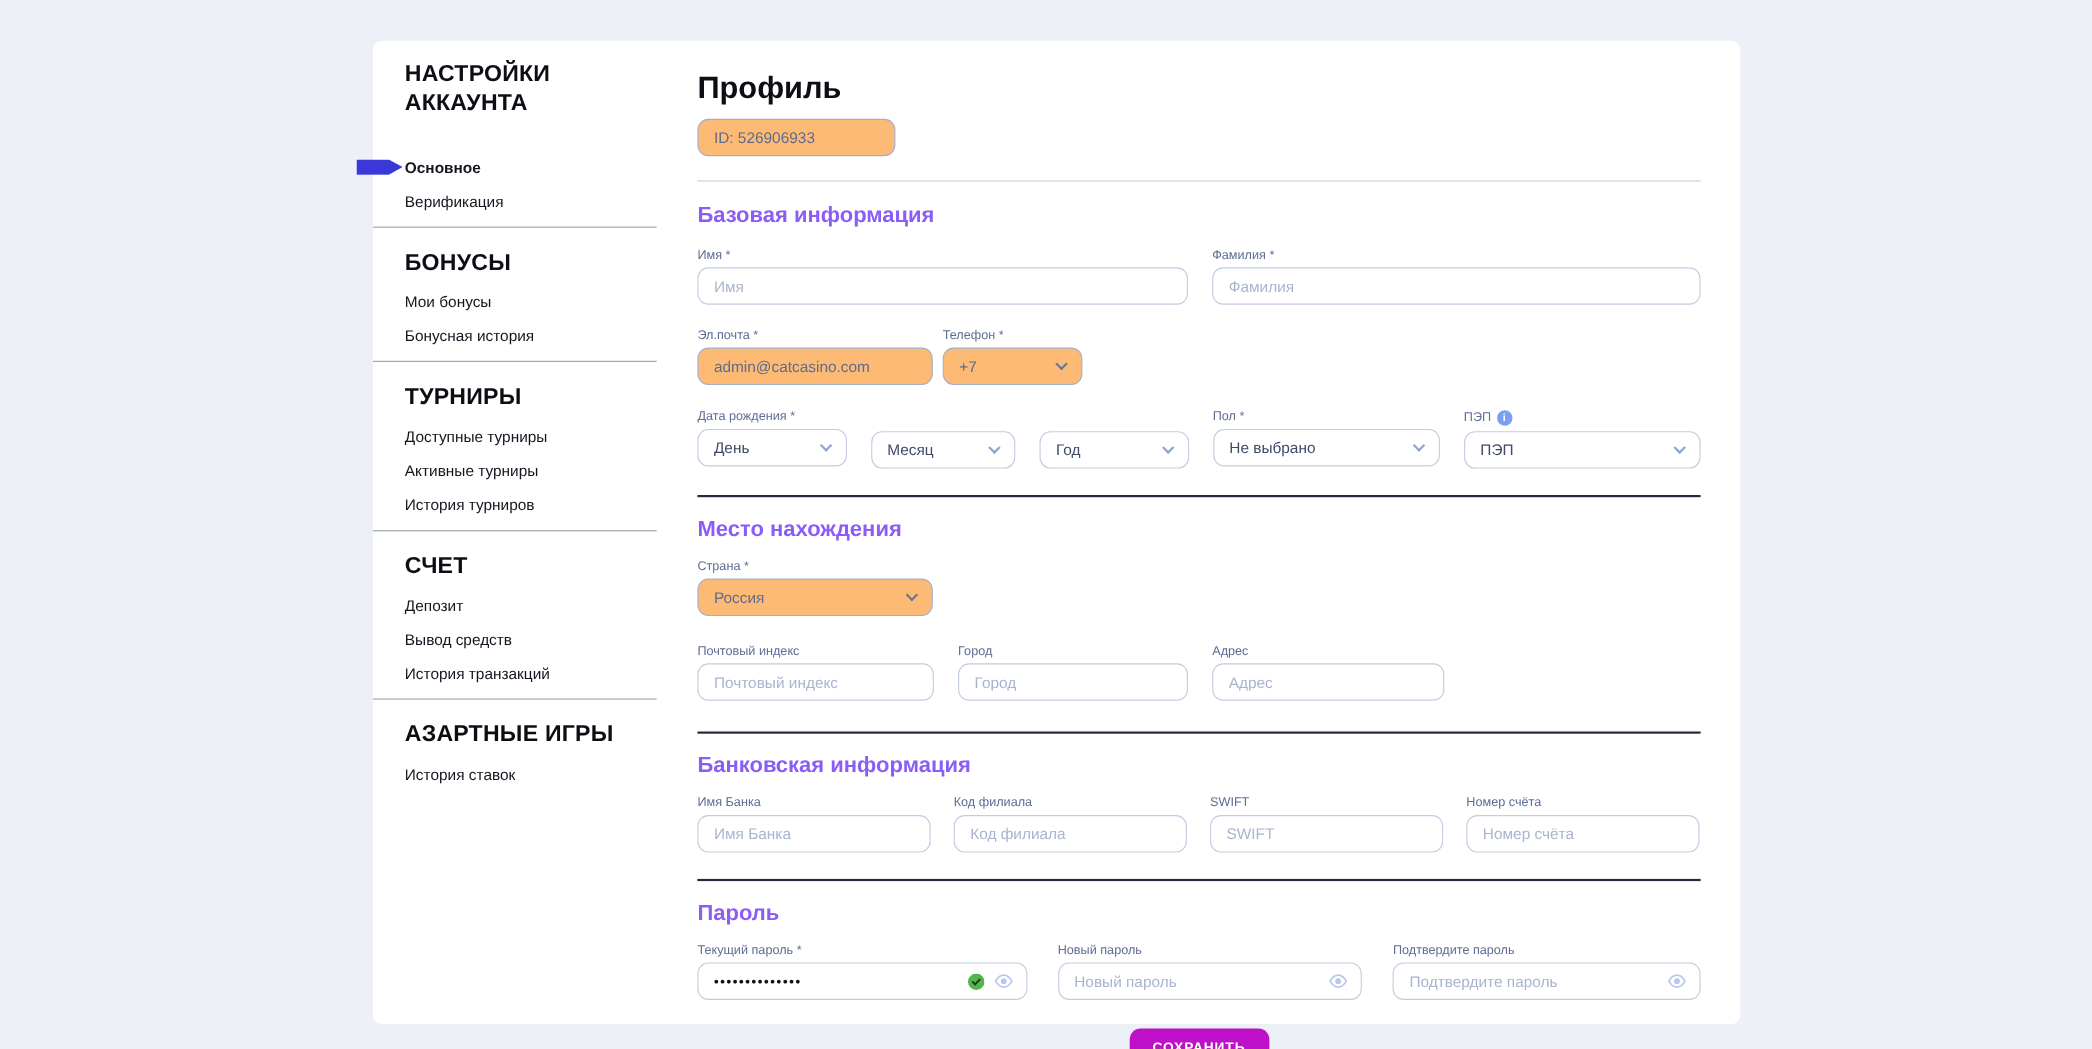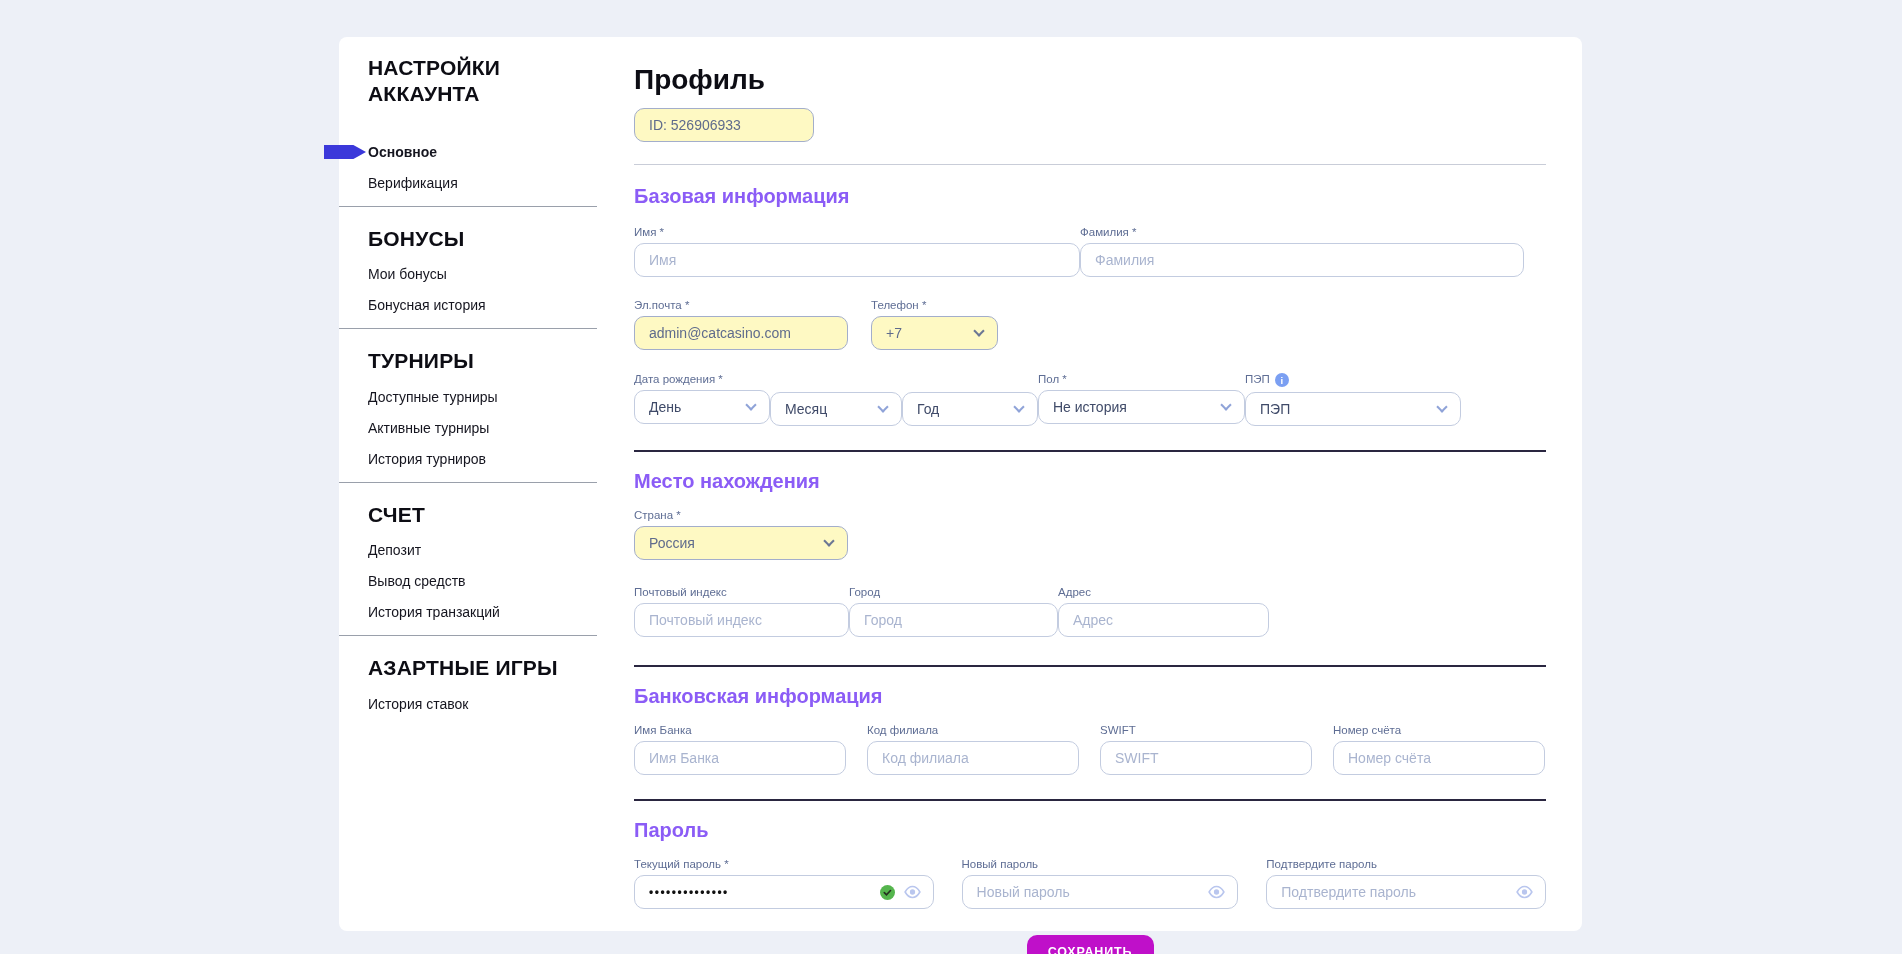--- a/index.html
+++ b/index.html
@@ -17,27 +17,27 @@
               clip-path:polygon(0 0, 70% 0, 100% 50%, 70% 100%, 0 100%); }
   .sb-div { border:none; border-top:1px solid #9aa0ab; margin:6px 0 19px 0; }
 
   
   .main { margin-left:37px; padding-top:27px; width:912px; }
   .m-title { font-size:28px; font-weight:bold; color:#0d0d14; margin-bottom:12px; }
   .h2 { font-size:20px; font-weight:bold; color:#8b5cf6; }
   .div-light { border:none; border-top:1px solid #c9cdd8; margin:22px 0 20px 0; }
   .div-dark  { border:none; border-top:2px solid #2a2640; margin:24px 0 18px 0; }
 
-  .row { display:flex; }
+  .row { display:flex; gap:22px; }
   .field { display:flex; flex-direction:column; }
   .flabel { font-size:11.5px; color:#5e6d94; margin-bottom:5px; }
   .input, .select { height:34px; border:1px solid #c3cce0; border-radius:10px; background:#fff;
           font-family:"Liberation Sans", sans-serif; font-size:14px; color:#3f4a68; padding:0 14px; outline:none; width:100%; }
   .input::placeholder { color:#a9b4cf; }
-  .input.disabled, .select.disabled { background:#fef9c3; border-color:#a3aecb; color:#5f6b8c; }
+  .input.disabled, .select.disabled { background:#fdba74; border-color:#a3aecb; color:#5f6b8c; }
   .select { display:flex; align-items:center; justify-content:space-between; cursor:pointer; }
   .chev { width:8px; height:8px; border-right:2px solid #8fa3d8; border-bottom:2px solid #8fa3d8;
           transform:rotate(45deg); margin-top:-4px; flex:0 0 auto; }
   .select.disabled .chev { border-color:#6b7694; }
 
   .pw-wrap { position:relative; }
   .pw-wrap .input { padding-right:58px; }
   .pw-current { font-weight:bold; letter-spacing:1.5px; color:#111; font-size:12px; }
   .pw-icons { position:absolute; right:12px; top:0; height:34px; display:flex; align-items:center; gap:8px; }
   .save-btn { display:block; margin:26px auto 0 auto; width:127px; height:34px; border:none; border-radius:10px;
@@ -118,21 +118,21 @@
         <div class="field" style="width:446px">
           <label class="flabel">Имя *</label>
           <input class="input" placeholder="Имя" style="">
         </div>
         <div class="field" style="width:444px">
           <label class="flabel">Фамилия *</label>
           <input class="input" placeholder="Фамилия" style="">
         </div>
       </div>
 
-      <div class="row" style="margin-bottom:23px; gap:23px">
+      <div class="row" style="margin-bottom:23px; gap:9px">
         <div class="field" style="width:214px">
           <label class="flabel">Эл.почта *</label>
           <input class="input disabled" disabled="" value="admin@catcasino.com" style="">
         </div>
         <div class="field" style="width:127px">
           <label class="flabel">Телефон *</label>
           <div class="select disabled">
             <span>+7</span>
             <span class="chev"></span>
           </div>
@@ -155,21 +155,21 @@
         </div>
         <div class="field" style="width:136px; justify-content:flex-end">
           <div class="select">
             <span>Год</span>
             <span class="chev"></span>
           </div>
         </div>
         <div class="field" style="width:207px">
           <label class="flabel">Пол *</label>
           <div class="select">
-            <span>Не история</span>
+            <span>Не выбрано</span>
             <span class="chev"></span>
           </div>
         </div>
         <div class="field" style="width:216px">
           <label class="flabel"><span>ПЭП</span><i class="info-ic">i</i></label>
           <div class="select">
             <span>ПЭП</span>
             <span class="chev"></span>
           </div>
         </div>

